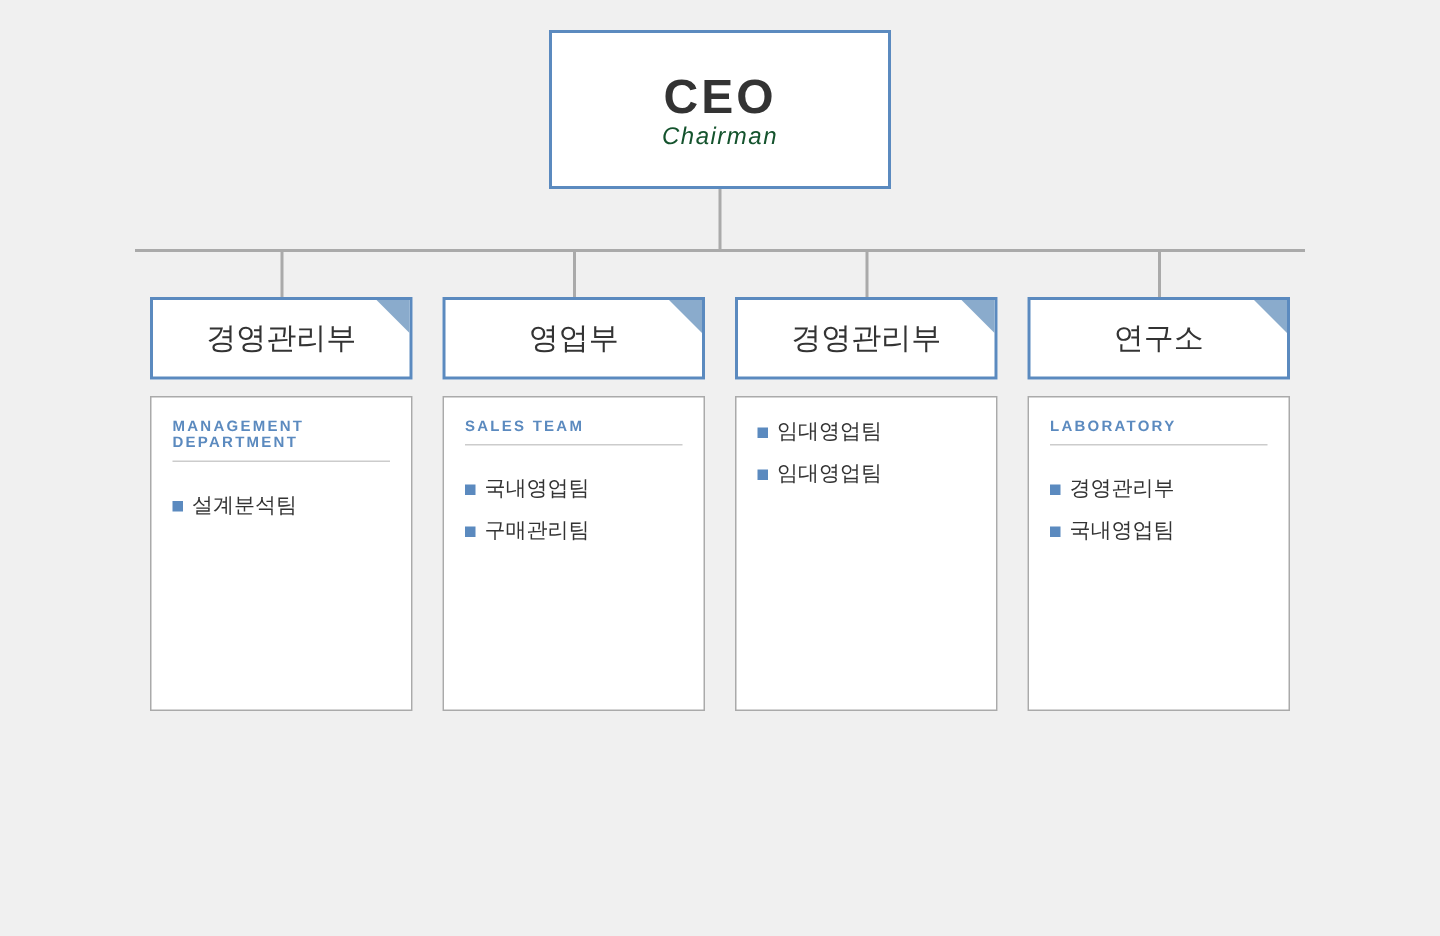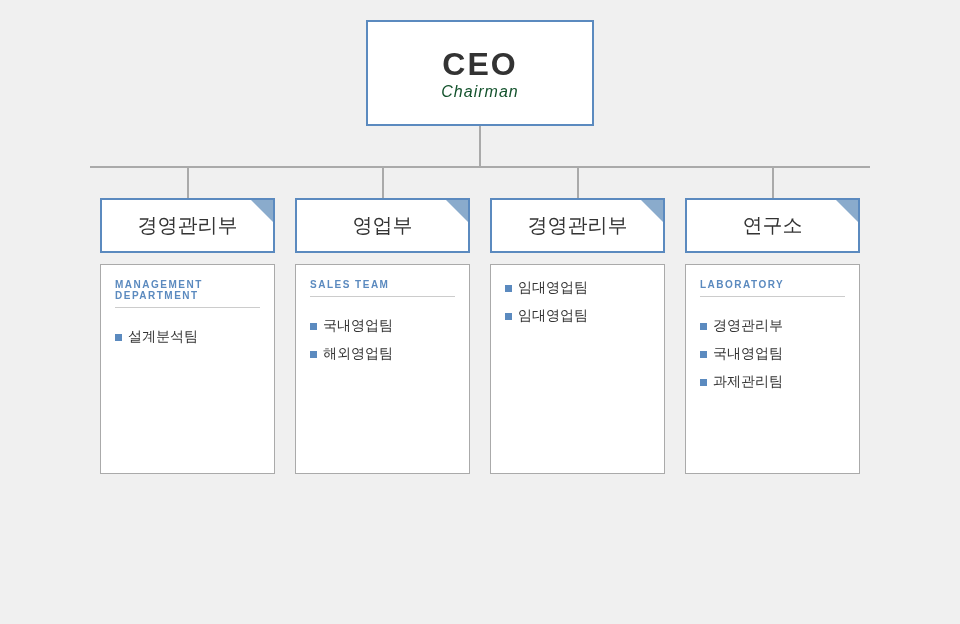--- a/index.html
+++ b/index.html
@@ -188,21 +188,21 @@
         </div>
         <div class="detail-box">
           <div class="detail-section-title">SALES TEAM</div>
           <div class="detail-items">
             <div class="detail-item">
               <div class="bullet"></div>
               <span>국내영업팀</span>
             </div>
             <div class="detail-item">
               <div class="bullet"></div>
-              <span>해외영업팀</span>
+              <span>구매관리팀</span>
             </div>
           </div>
         </div>
       </div>
       <div class="branch">
         <div class="branch-v-line"></div>
         <div class="dept-box">
           <span class="dept-name">경영관리부</span>
         </div>
         <div class="detail-box">
@@ -227,22 +227,18 @@
           <div class="detail-section-title">LABORATORY</div>
           <div class="detail-items">
             <div class="detail-item">
               <div class="bullet"></div>
               <span>경영관리부</span>
             </div>
             <div class="detail-item">
               <div class="bullet"></div>
               <span>국내영업팀</span>
             </div>
-            <div class="detail-item">
-              <div class="bullet"></div>
-              <span>과제관리팀</span>
-            </div>
           </div>
         </div>
       </div>
     </div>
 
 </div>
 
 </body></html>

